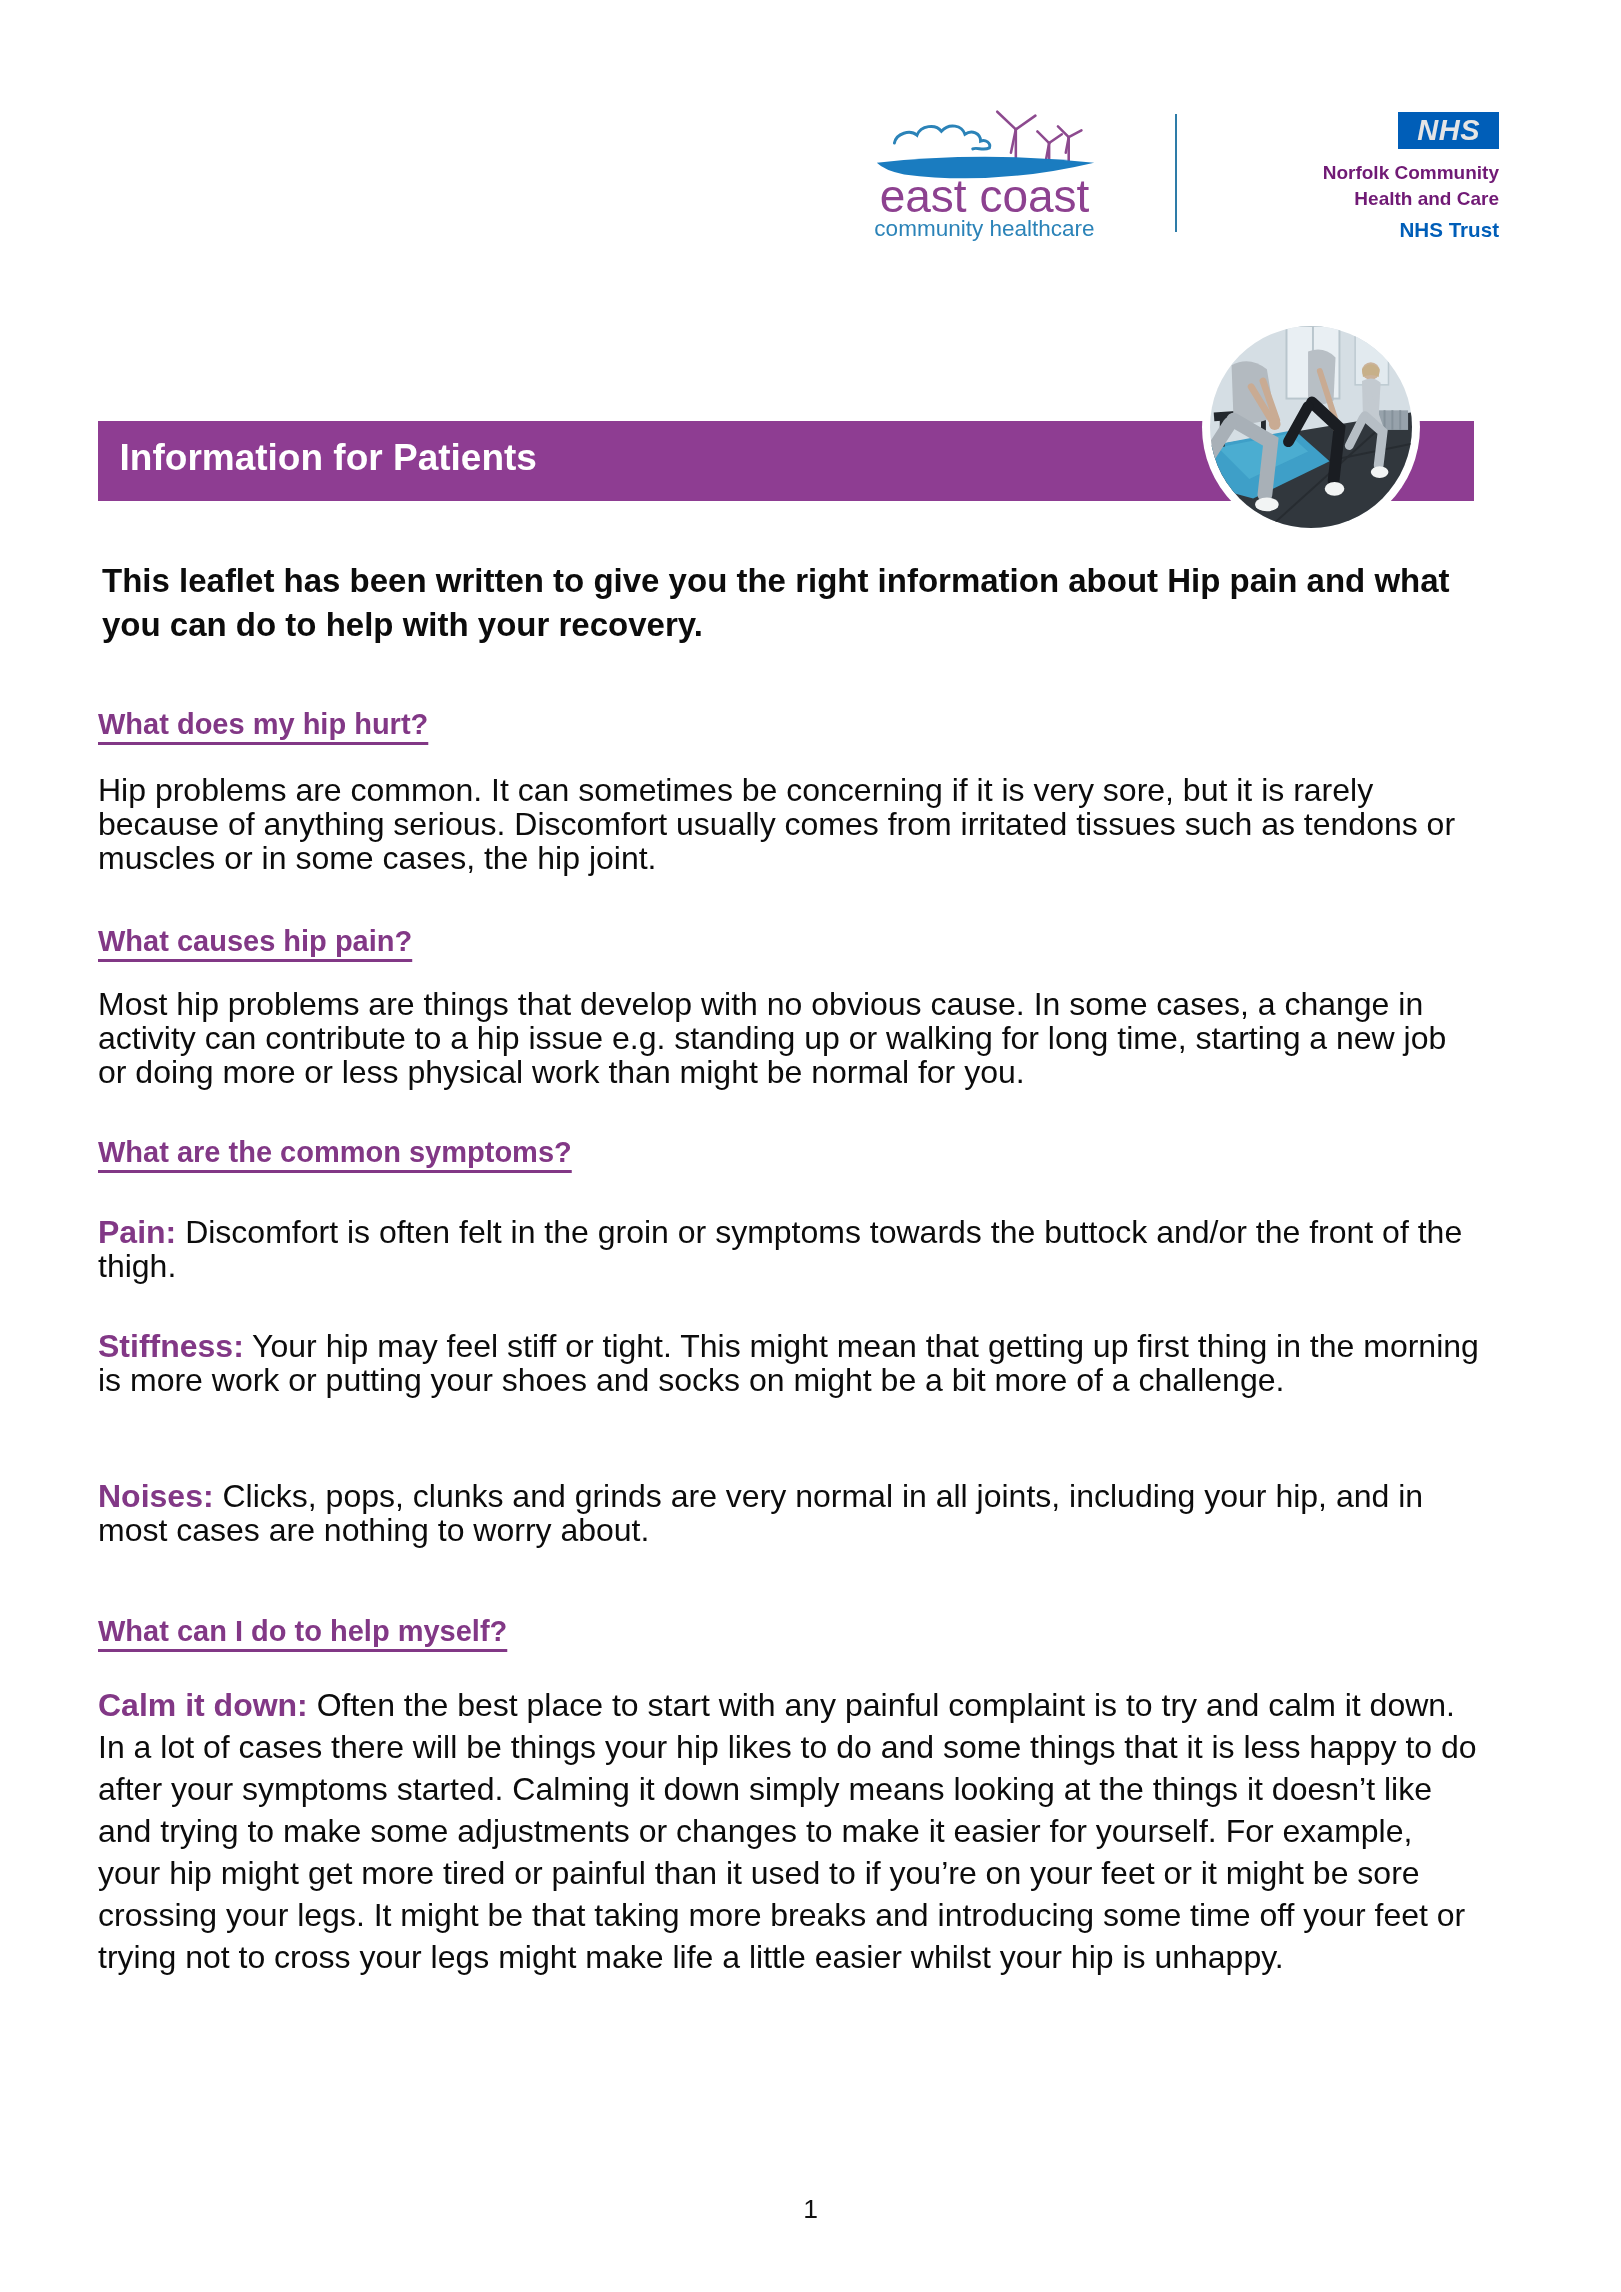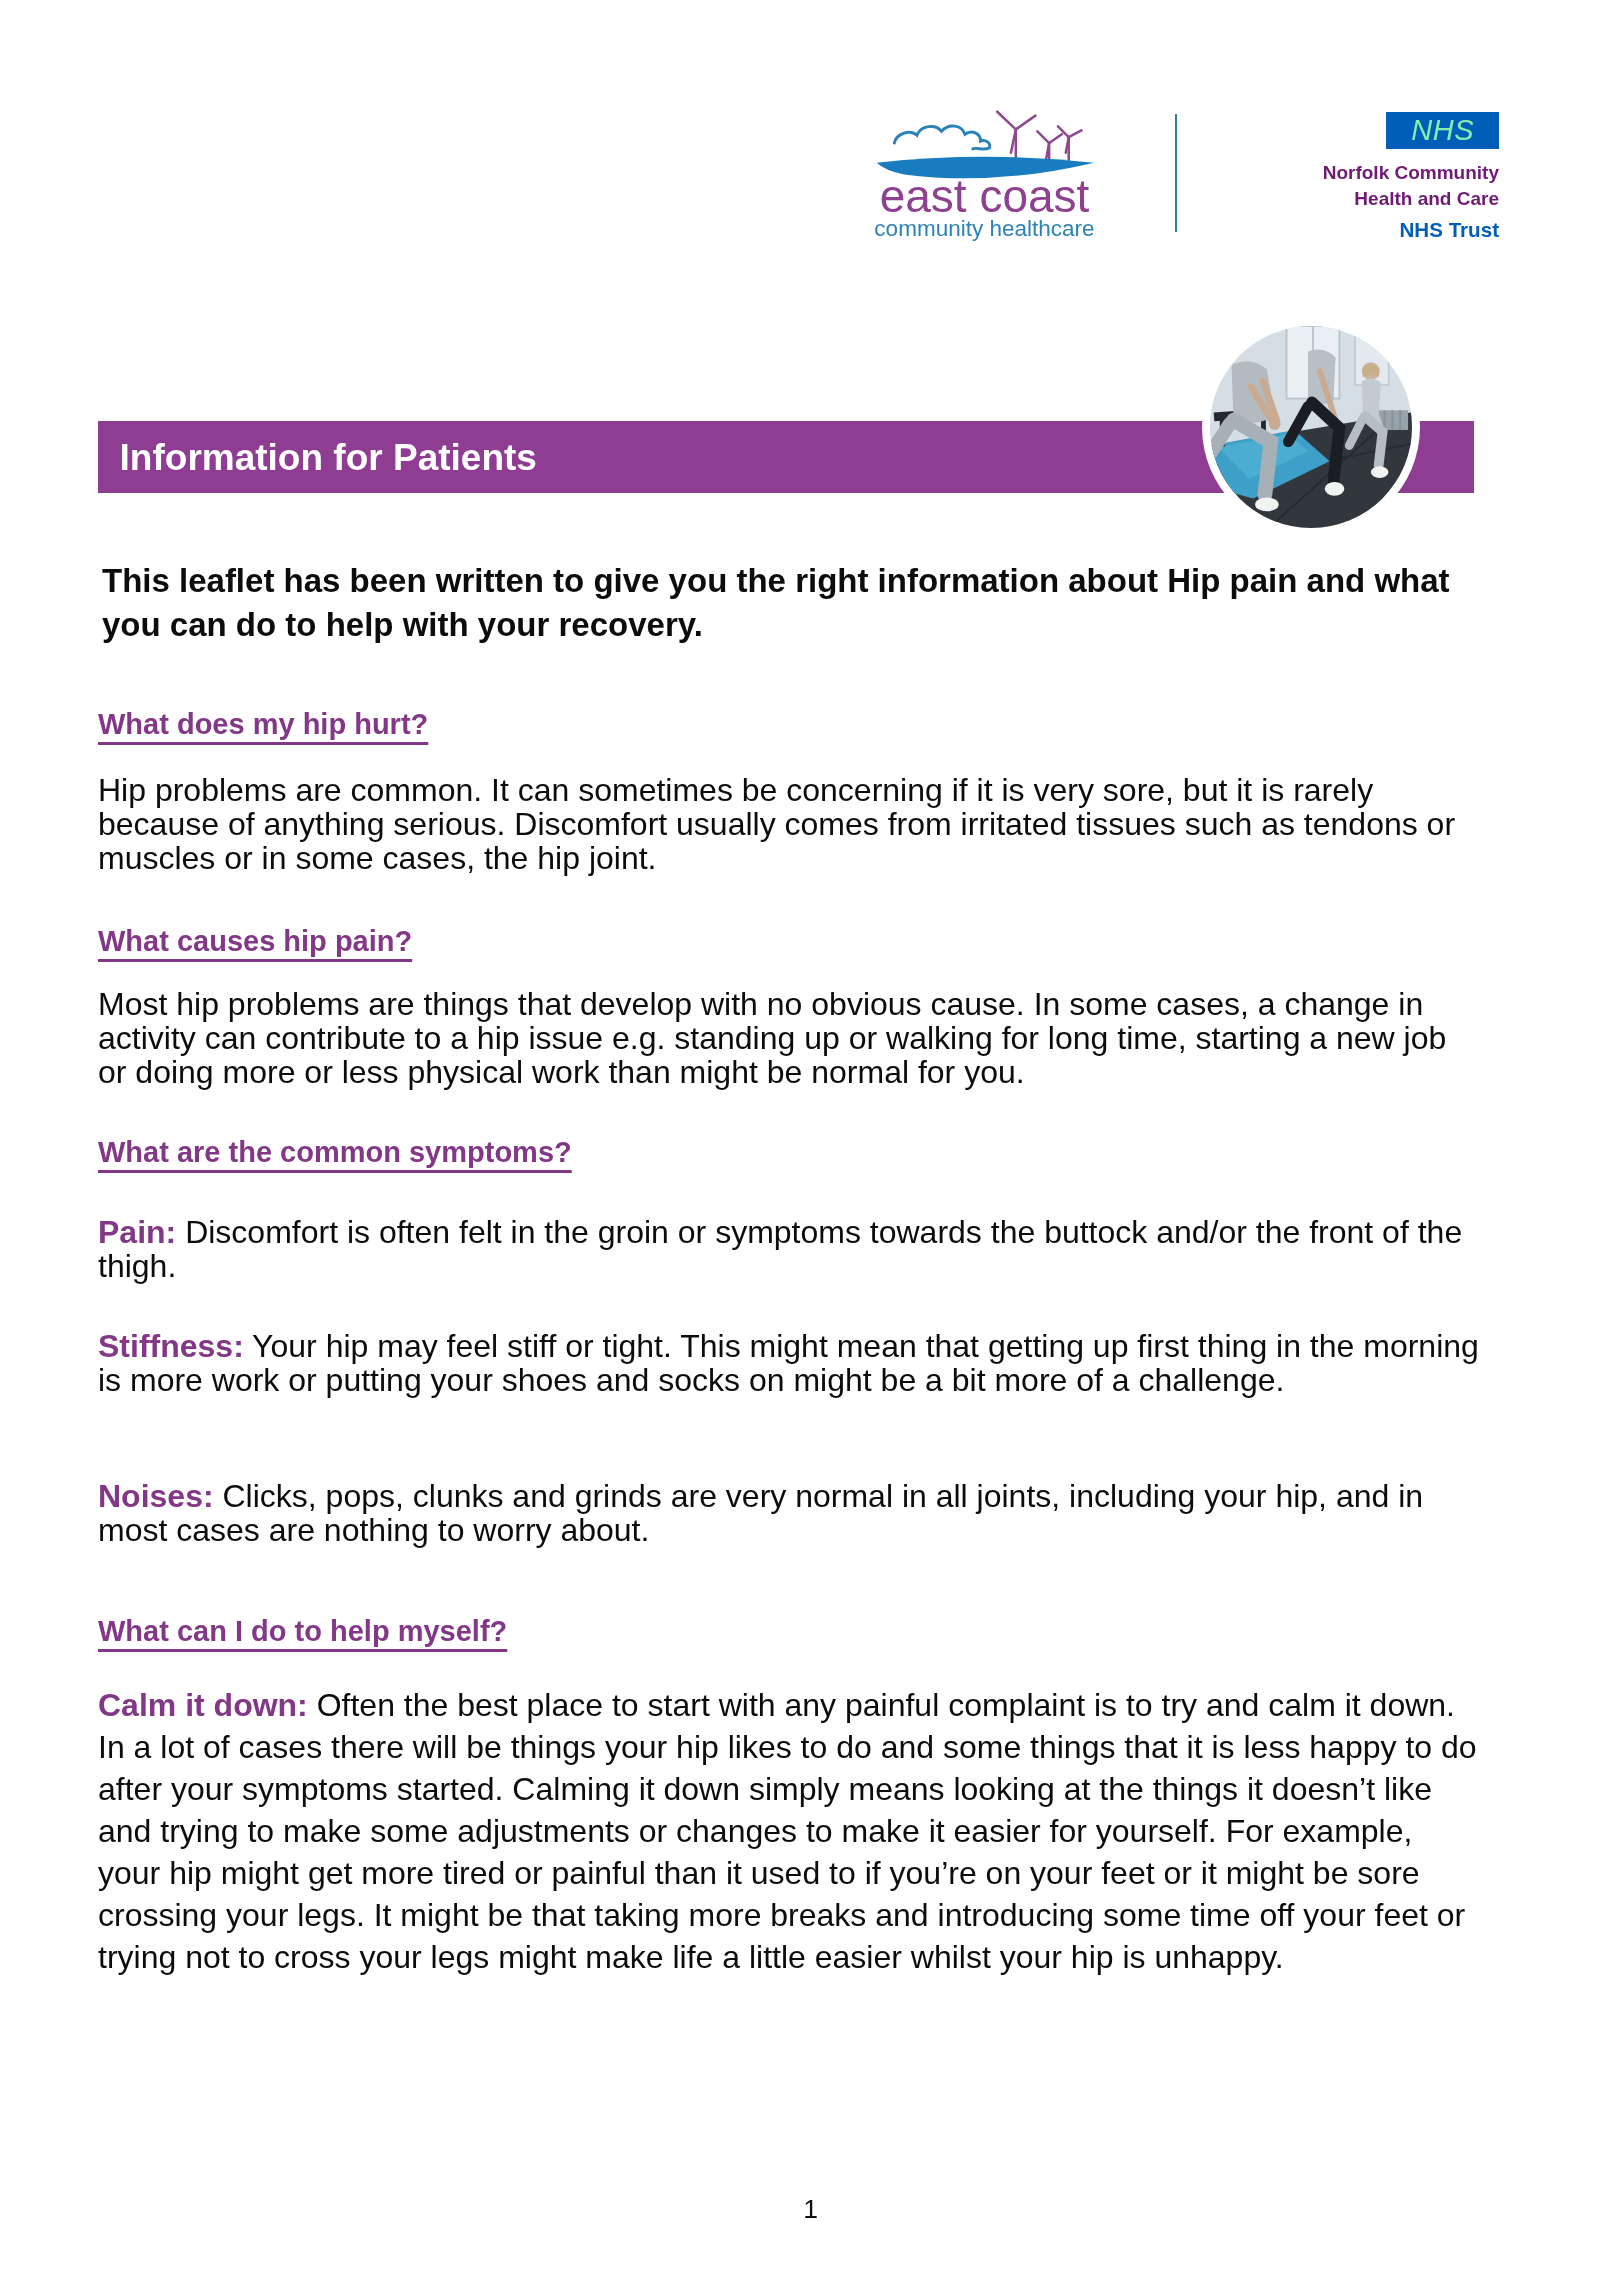--- a/index.html
+++ b/index.html
@@ -6,30 +6,30 @@
   .page{
     position:relative;width:1621px;height:2293px;background:#ffffff;
     font-family:"Liberation Sans",sans-serif;overflow:hidden;color:#0c0c0c;
   }
 
   
   .ec-logo{position:absolute;left:867px;top:96px;width:235px;height:145px;}
   .logo-divider{position:absolute;left:1175px;top:114px;width:2px;height:118px;background:#2e7ca8;}
   .nhs-block{position:absolute;right:122px;top:112px;text-align:right;}
   .nhs-box{
-    display:inline-block;background:#005eb8;color:#86efac;
-    font-style:italic;font-weight:normal;font-size:29px;line-height:37px;
-    padding:0 25px;letter-spacing:0.5px;
+    display:inline-block;background:#005eb8;color:#e5e5e5;
+    font-style:italic;font-weight:bold;font-size:29px;line-height:37px;
+    padding:0 19px;letter-spacing:0.5px;
   }
   .nhs-org{margin-top:10.8px;font-size:19px;line-height:26.5px;font-weight:bold;color:#701a75;}
   .nhs-trust{margin-top:5px;font-size:20.6px;font-weight:bold;color:#005eb8;}
 
   
   .page-title{position:absolute;left:98px;top:310px;margin:0;font-size:59px;font-weight:bold;color:#0e62b4;letter-spacing:-1px;}
-  .banner{position:absolute;left:98px;top:421px;width:1376px;height:72px;background:#8e3d92;z-index:1;}
+  .banner{position:absolute;left:98px;top:421px;width:1376px;height:80px;background:#8e3d92;z-index:1;}
   .banner-text{color:#ffffff;font-size:37px;font-weight:bold;line-height:73px;padding-left:21.6px;display:block;}
   .photo-ring{
     position:absolute;left:1202px;top:318px;width:218px;height:218px;background:#ffffff;
     border-radius:50%;z-index:2;display:flex;align-items:center;justify-content:center;
   }
   .photo{width:202px;height:202px;border-radius:50%;overflow:hidden;display:block;}
 
   
   .intro{position:absolute;left:98px;top:555px;width:1362px;margin:4px;font-size:33px;line-height:44px;font-weight:bold;}
   .section-heading{

